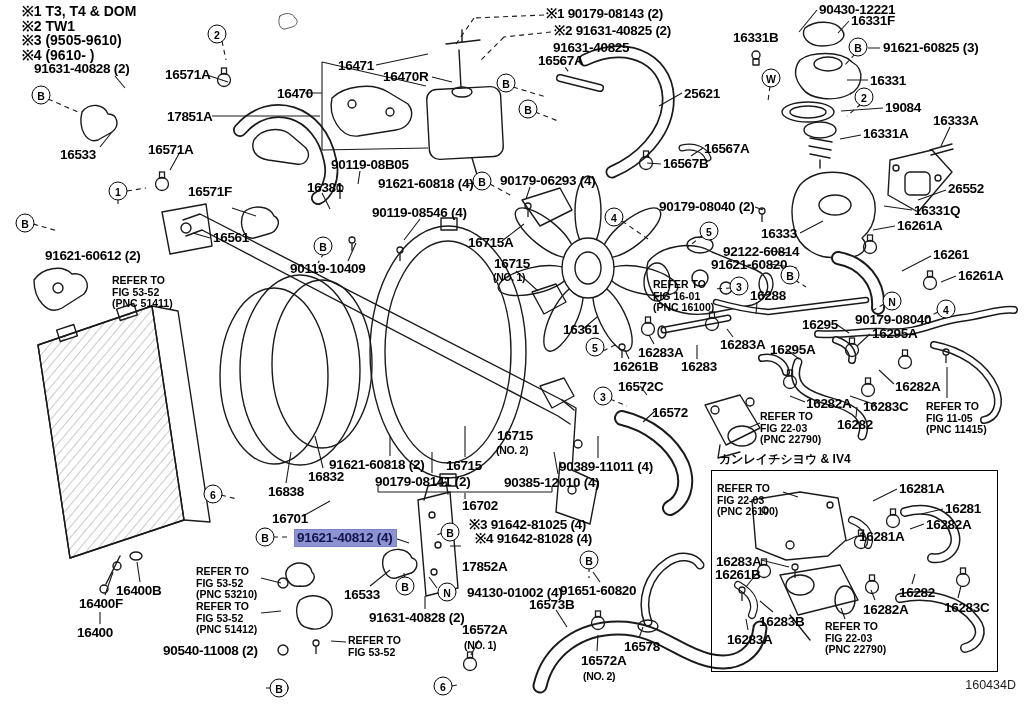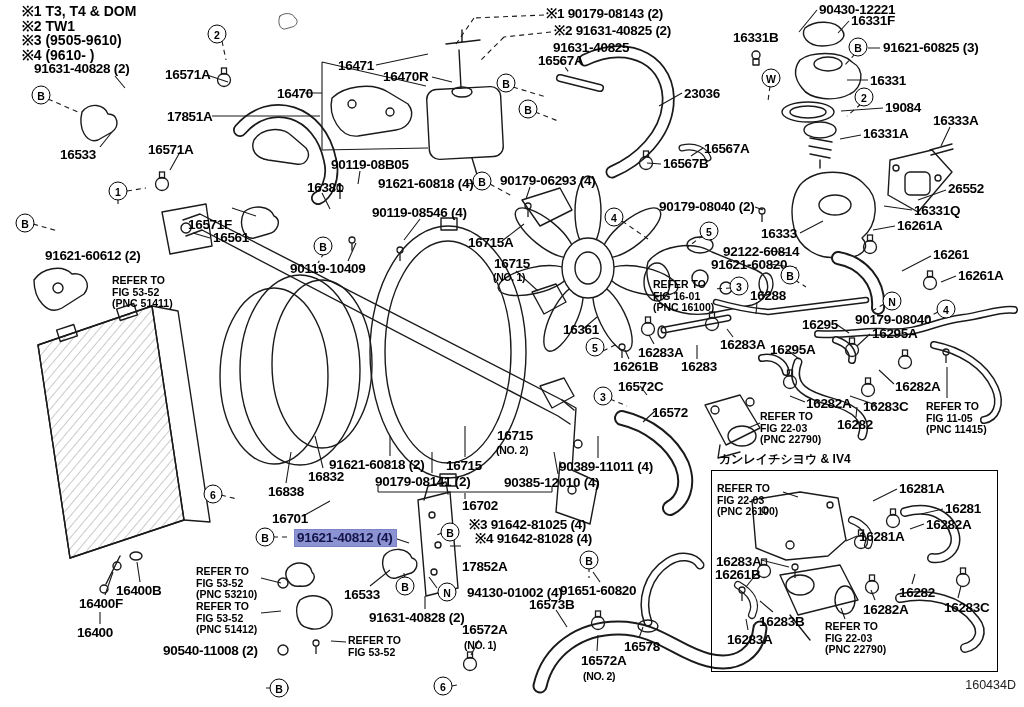--- a/index.html
+++ b/index.html
@@ -279,40 +279,40 @@
   <div id="inset-title">カンレイチシヨウ &amp; IV4</div>
   <div id="inset-box"></div>
   <div id="figcode">160434D</div>
 
   <div id="overlay">
       <div class="lbl" style="left: 34px; top: 62px;">91631-40828 (2)</div>
       <div class="lbl" style="left: 165px; top: 68px;">16571A</div>
       <div class="lbl" style="left: 167px; top: 110px;">17851A</div>
       <div class="lbl" style="left: 60px; top: 148px;">16533</div>
       <div class="lbl" style="left: 148px; top: 143px;">16571A</div>
-      <div class="lbl" style="left: 188px; top: 218px;">16571F</div>
+      <div class="lbl" style="left: 188px; top: 185px;">16571F</div>
       <div class="lbl" style="left: 213px; top: 231px;">16561</div>
       <div class="lbl" style="left: 45px; top: 249px;">91621-60612 (2)</div>
       <div class="lbl" style="left: 290px; top: 262px;">90119-10409</div>
       <div class="lbl" style="left: 307px; top: 181px;">16381</div>
       <div class="lbl" style="left: 331px; top: 158px;">90119-08B05</div>
       <div class="lbl" style="left: 378px; top: 177px;">91621-60818 (4)</div>
       <div class="lbl" style="left: 372px; top: 206px;">90119-08546 (4)</div>
       <div class="lbl" style="left: 500px; top: 174px;">90179-06293 (4)</div>
       <div class="lbl" style="left: 468px; top: 236px;">16715A</div>
       <div class="lbl" style="left: 494px; top: 257px;">16715</div>
       <div class="lbl small" style="left: 493px; top: 270px;">(NO. 1)</div>
       <div class="lbl" style="left: 277px; top: 87px;">16470</div>
       <div class="lbl" style="left: 338px; top: 59px;">16471</div>
       <div class="lbl" style="left: 383px; top: 70px;">16470R</div>
       <div class="lbl" style="left: 546px; top: 7px;">※1 90179-08143 (2)</div>
       <div class="lbl" style="left: 554px; top: 24px;">※2 91631-40825 (2)</div>
       <div class="lbl" style="left: 553px; top: 41px;">91631-40825</div>
       <div class="lbl" style="left: 538px; top: 54px;">16567A</div>
-      <div class="lbl" style="left: 684px; top: 87px;">23036</div>
+      <div class="lbl" style="left: 684px; top: 87px;">25621</div>
       <div class="lbl" style="left: 704px; top: 142px;">16567A</div>
       <div class="lbl" style="left: 663px; top: 157px;">16567B</div>
       <div class="lbl" style="left: 659px; top: 200px;">90179-08040 (2)</div>
       <div class="lbl" style="left: 819px; top: 3px;">90430-12221</div>
       <div class="lbl" style="left: 733px; top: 31px;">16331B</div>
       <div class="lbl" style="left: 851px; top: 14px;">16331F</div>
       <div class="lbl" style="left: 883px; top: 41px;">91621-60825 (3)</div>
       <div class="lbl" style="left: 870px; top: 74px;">16331</div>
       <div class="lbl" style="left: 885px; top: 101px;">19084</div>
       <div class="lbl" style="left: 863px; top: 127px;">16331A</div>

